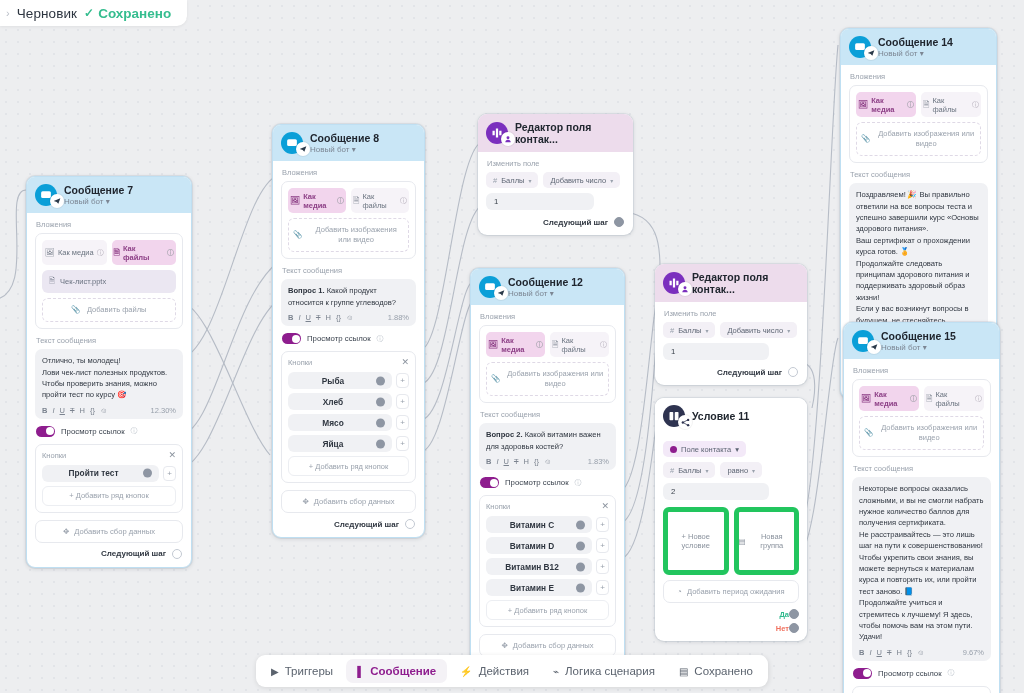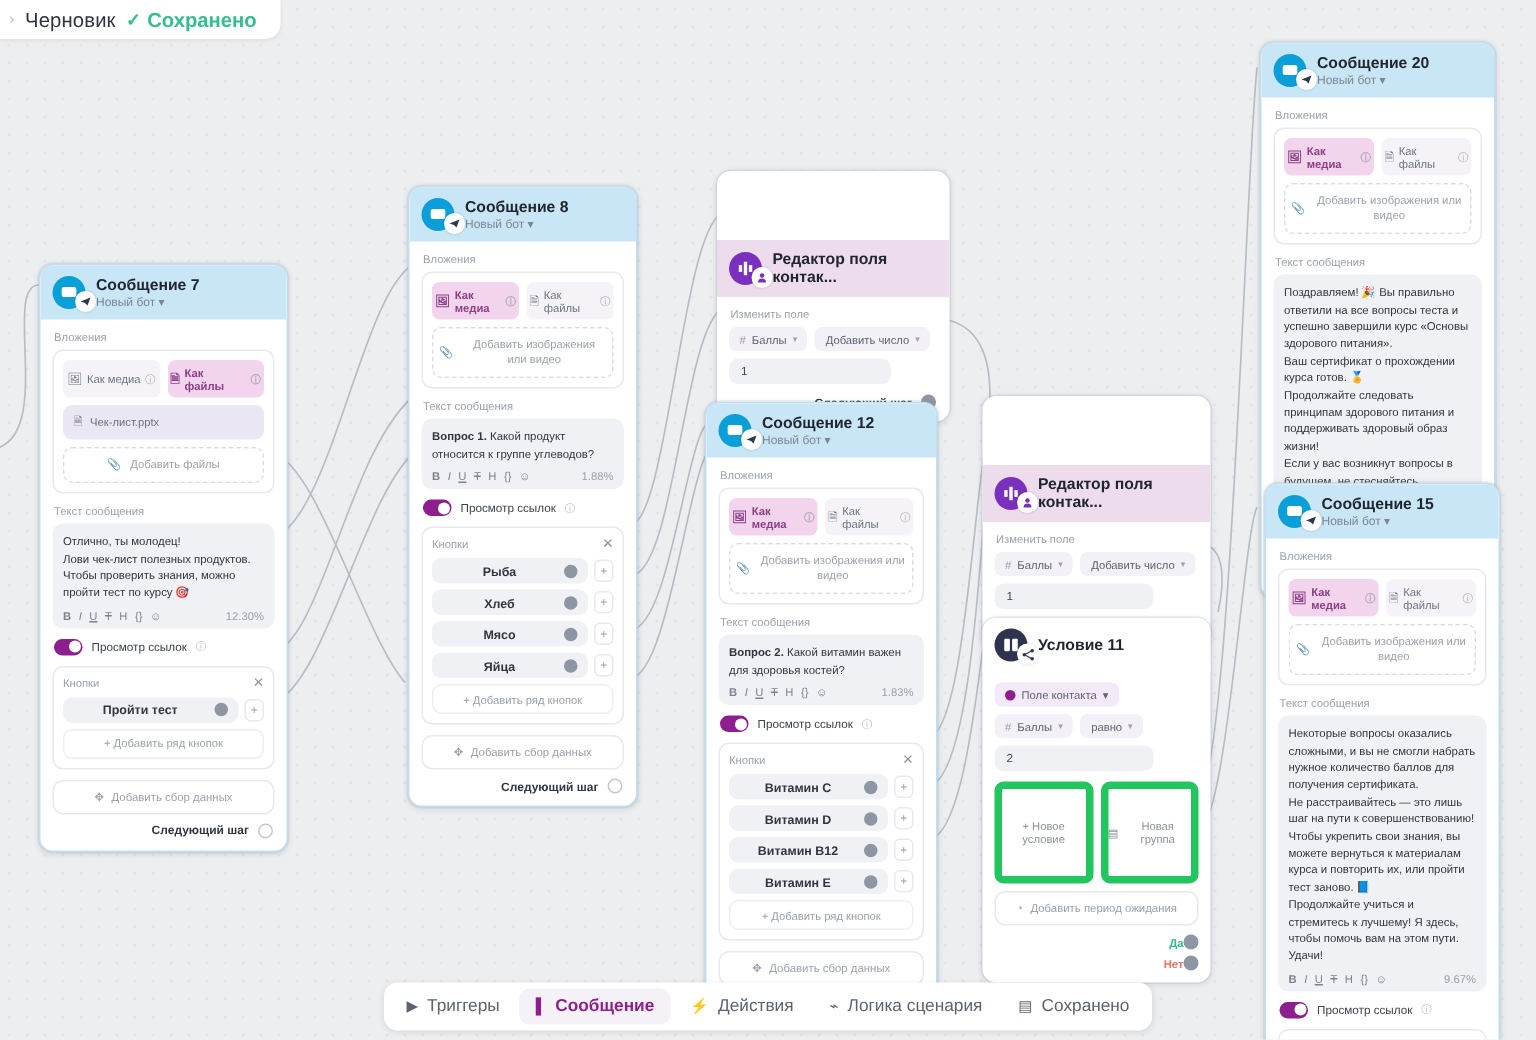--- a/index.html
+++ b/index.html
@@ -32,21 +32,21 @@
   .node {
     position:absolute; background:#ffffff; border-radius:9px;
     box-shadow:0 1px 4px rgba(30,40,60,.14), 0 0 0 1px rgba(180,190,205,.25);
     z-index:10; overflow:hidden;
   }
   .node.msg { border:1px solid #bfdff2; }
   .node-head {
     display:flex; align-items:center; gap:7px; padding:7px 9px 7px 8px;
   }
   .msg .node-head { background:#c9e6f6; }
-  .field .node-head { background:#eddcec;margin-top:46px; }
+  .field .node-head { background:#eddcec; }
   .cond .node-head { background:#ffffff; }
   .avatar { position:relative; width:22px; height:22px; flex:0 0 22px; }
   .av-circ {
     width:22px; height:22px; border-radius:50%;
     display:flex; align-items:center; justify-content:center;
   }
   .msg .av-circ { background:#0a9fd8; }
   .field .av-circ { background:#7b2fbe; }
   .cond .av-circ { background:#2e3350; }
   .av-badge {
@@ -602,21 +602,21 @@
         </span>
     </div>
     <div class="valbox">1</div>
     <div class="nextstep">
       <span>Следующий шаг</span>
       <span class="port"></span>
     </div>
   </div>
 </div>
 
-<div class="node cond" style="left:655px; top:412px; width:152px;">
+<div class="node cond" style="left:655px; top:398px; width:152px;">
   <div class="node-head">
     <span class="avatar">
       <span class="av-circ">
         <svg width="12" height="12" viewBox="0 0 16 16">
             <rect x="2" y="2.5" width="5" height="11" rx="1" fill="#fff"></rect>
             <rect x="9" y="2.5" width="5" height="11" rx="1" fill="#fff"></rect>
           </svg>
       </span>
       <span class="av-badge">
         <svg width="9" height="9" viewBox="0 0 12 12">
@@ -679,21 +679,21 @@
             <rect x="1.5" y="3" width="13" height="9" rx="2" fill="#fff"></rect>
           </svg>
       </span>
       <span class="av-badge">
         <svg width="8" height="8" viewBox="0 0 12 12">
             <path d="M1 6 L11 2 L8 10 L5.5 7.5 Z" fill="#2b3a4a"></path>
           </svg>
       </span>
     </span>
     <span>
-      <div class="node-title">Сообщение 20</div>
+      <div class="node-title">Сообщение 14</div>
       <div class="node-sub"><span>Новый бот</span> <span>▾</span></div>
     </span>
   </div>
   <div class="node-body">
     <div class="sec-label">Вложения</div>
     <div class="panel">
       <div class="chiprow">
         <span class="chip active">
             <span class="i">🖼</span>
             <span>Как медиа</span>

